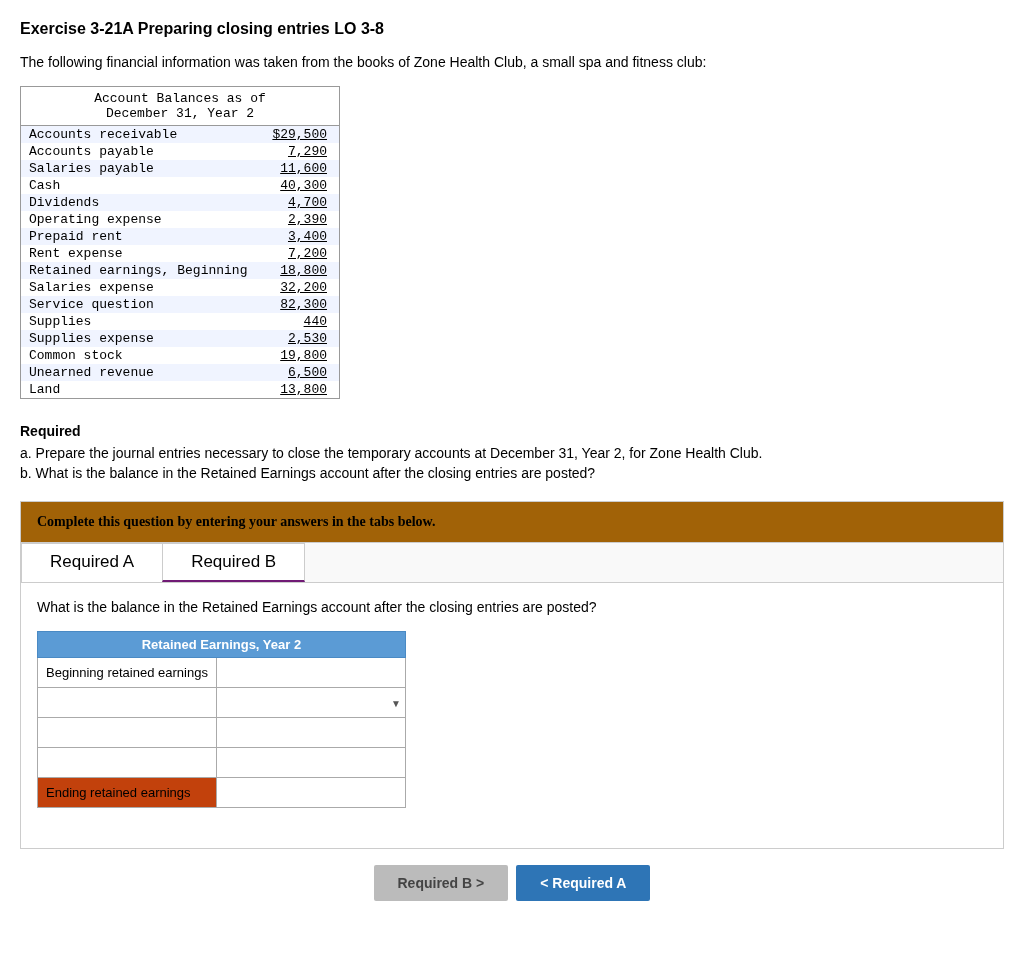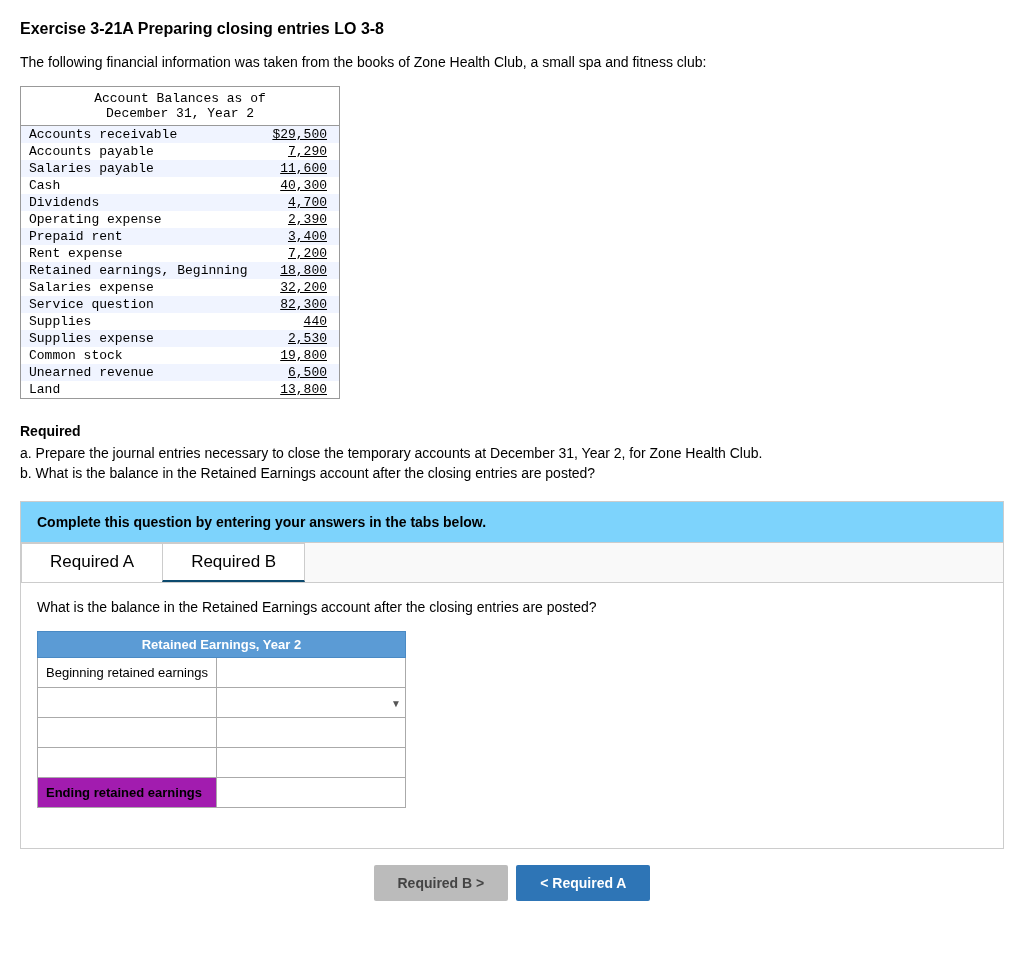--- a/index.html
+++ b/index.html
@@ -58,26 +58,27 @@
     }
     .required-section .req-title {
       font-weight: bold;
       margin-bottom: 6px;
     }
     .required-section p {
       margin-bottom: 4px;
       font-size: 14px;
     }
     .complete-banner {
-      background: #7dd3fc;
+      background: #a16207;
       padding: 12px 16px;
       font-weight: bold;
       font-size: 14px;
       margin-bottom: 0;
       border: 1px solid #ccc;
+      font-family: Liberation Serif, serif;
     }
     .tabs-container {
       border: 1px solid #ccc;
       border-top: none;
       margin-bottom: 0;
     }
     .tabs-row {
       display: flex;
       border-bottom: 1px solid #ccc;
       background: #f9f9f9;
@@ -86,21 +87,21 @@
       padding: 8px 28px;
       border: 1px solid #ccc;
       border-bottom: none;
       cursor: pointer;
       font-size: 17px;
       background: #fff;
       margin-right: -1px;
     }
     .tab.active {
       background: #fff;
-      border-bottom: 2px solid #0c4a6e;
+      border-bottom: 2px solid #701a75;
       font-weight: normal;
     }
     .tab-content {
       padding: 16px;
       background: #fff;
     }
     .tab-question {
       font-size: 14px;
       margin-bottom: 16px;
     }
@@ -180,22 +181,21 @@
     }
     .nav-btn.primary {
       background: #2e75b6;
       color: #fff;
     }
     .nav-btn.secondary {
       background: #bbb;
       color: #444;
     }
     .empty-row td.label-cell {
-      background: #a21caf;
-      font-weight: bold;
+      background: #c2410c;
     }
   </style>
 </head>
 <body>
 
 
 
 <h1 class="page-title">Exercise 3-21A Preparing closing entries LO 3-8</h1>
 
 <p class="intro-text">The following financial information was taken from the books of Zone Health Club, a small spa and fitness club:</p>

